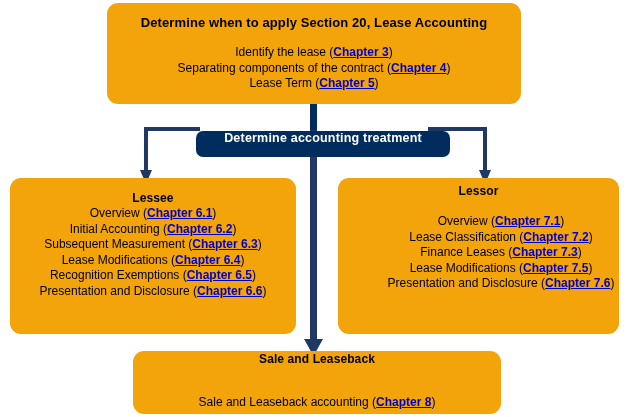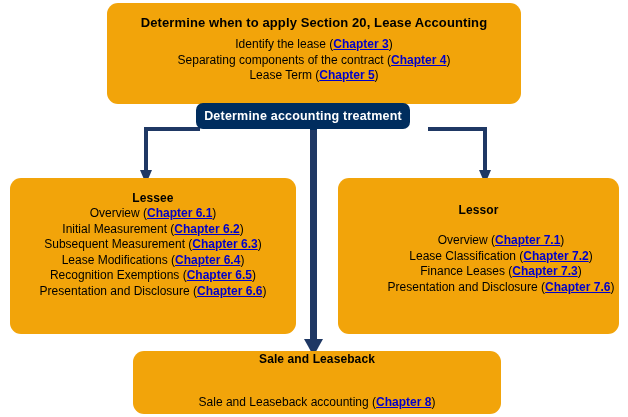--- a/index.html
+++ b/index.html
@@ -76,41 +76,40 @@
     font-weight: bold;
     cursor: pointer;
   }
 
   
   #box-top {
     left: 107px; top: 3px;
     width: 414px; height: 101px;
     padding-top: 12px;
   }
-  #box-top .box-lines { margin-top: 7px; }
+  #box-top .box-lines { margin-top: 15px; }
 
   #box-treatment {
-    left: 196px; top: 103px;
-    width: 214px; height: 26px;
+    left: 196px; top: 131px;
+    width: 254px; height: 26px;
     display: flex;
-    align-items: center;
     justify-content: center;
   }
 
   #box-lessee {
     left: 10px; top: 178px;
     width: 286px; height: 156px;
     padding-top: 13px;
   }
   #box-lessee .box-lines { }
 
   #box-lessor {
     left: 338px; top: 178px;
     width: 281px; height: 156px;
-    padding-top: 25px;
+    padding-top: 6px;
   }
   #box-lessor .box-lines { margin-top: 15px; margin-left: 45px; }
 
   #box-saleleaseback {
     left: 133px; top: 351px;
     width: 368px; height: 63px;
     padding-top: 1px;
   }
   #box-saleleaseback .box-lines { margin-top: 28px; }
 </style>
@@ -162,21 +161,21 @@
     <div class="box-title">Determine accounting treatment</div>
   </div>
 
   <div class="box" id="box-lessee">
     <div class="box-title">Lessee</div>
     <div class="box-lines">
       <div class="line">
         <span>Overview (</span><a class="chaplink">Chapter 6.1</a><span>)</span>
       </div>
       <div class="line">
-        <span>Initial Measurement  (</span><a class="chaplink">Chapter 6.2</a><span>)</span>
+        <span>Initial Accounting  (</span><a class="chaplink">Chapter 6.2</a><span>)</span>
       </div>
       <div class="line">
         <span>Subsequent Measurement (</span><a class="chaplink">Chapter 6.3</a><span>)</span>
       </div>
       <div class="line">
         <span>Lease Modifications (</span><a class="chaplink">Chapter 6.4</a><span>)</span>
       </div>
       <div class="line">
         <span>Recognition Exemptions (</span><a class="chaplink">Chapter 6.5</a><span>)</span>
       </div>
@@ -192,20 +191,23 @@
       <div class="line">
         <span>Overview (</span><a class="chaplink">Chapter 7.1</a><span>)</span>
       </div>
       <div class="line">
         <span>Lease Classification (</span><a class="chaplink">Chapter 7.2</a><span>)</span>
       </div>
       <div class="line">
         <span>Finance Leases (</span><a class="chaplink">Chapter 7.3</a><span>)</span>
       </div>
       <div class="line">
+        <span>Lease Modifications (</span><a class="chaplink">Chapter 7.5</a><span>)</span>
+      </div>
+      <div class="line">
         <span>Presentation and Disclosure (</span><a class="chaplink">Chapter 7.6</a><span>)</span>
       </div>
     </div>
   </div>
 
   <div class="box" id="box-saleleaseback">
     <div class="box-title">Sale and Leaseback</div>
     <div class="box-lines">
       <div class="line">
         <span>Sale and Leaseback accounting (</span><a class="chaplink">Chapter 8</a><span>)</span>

